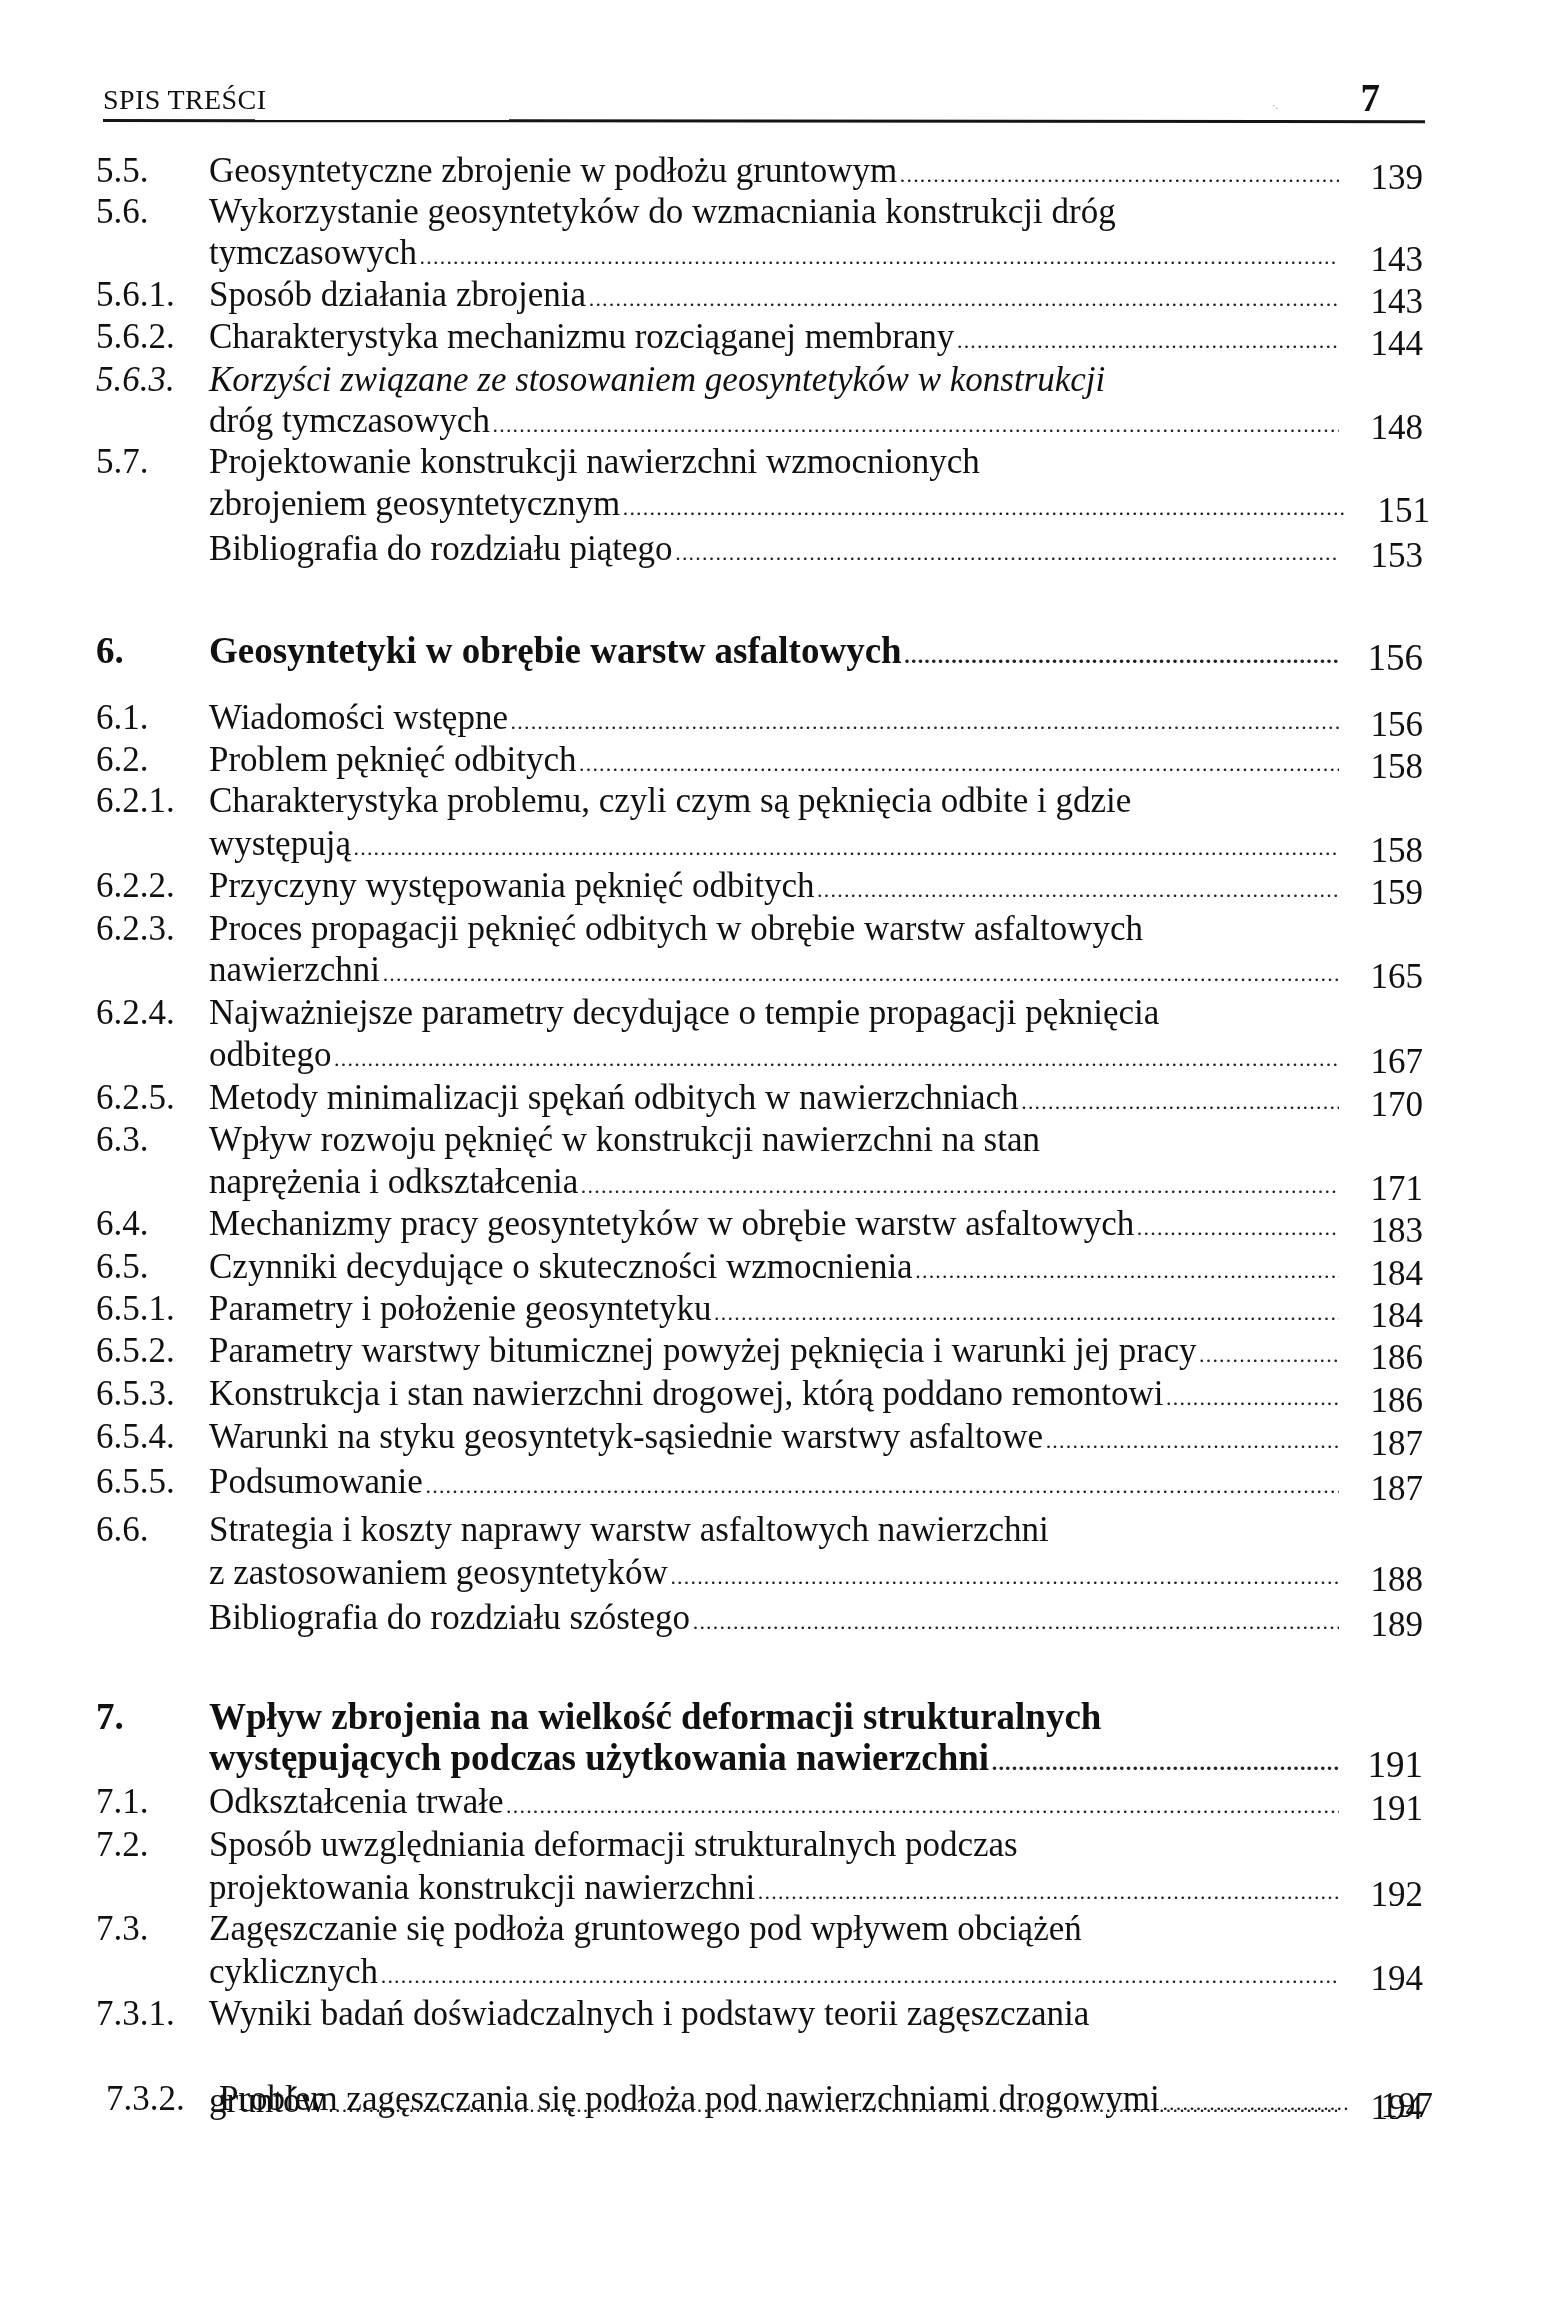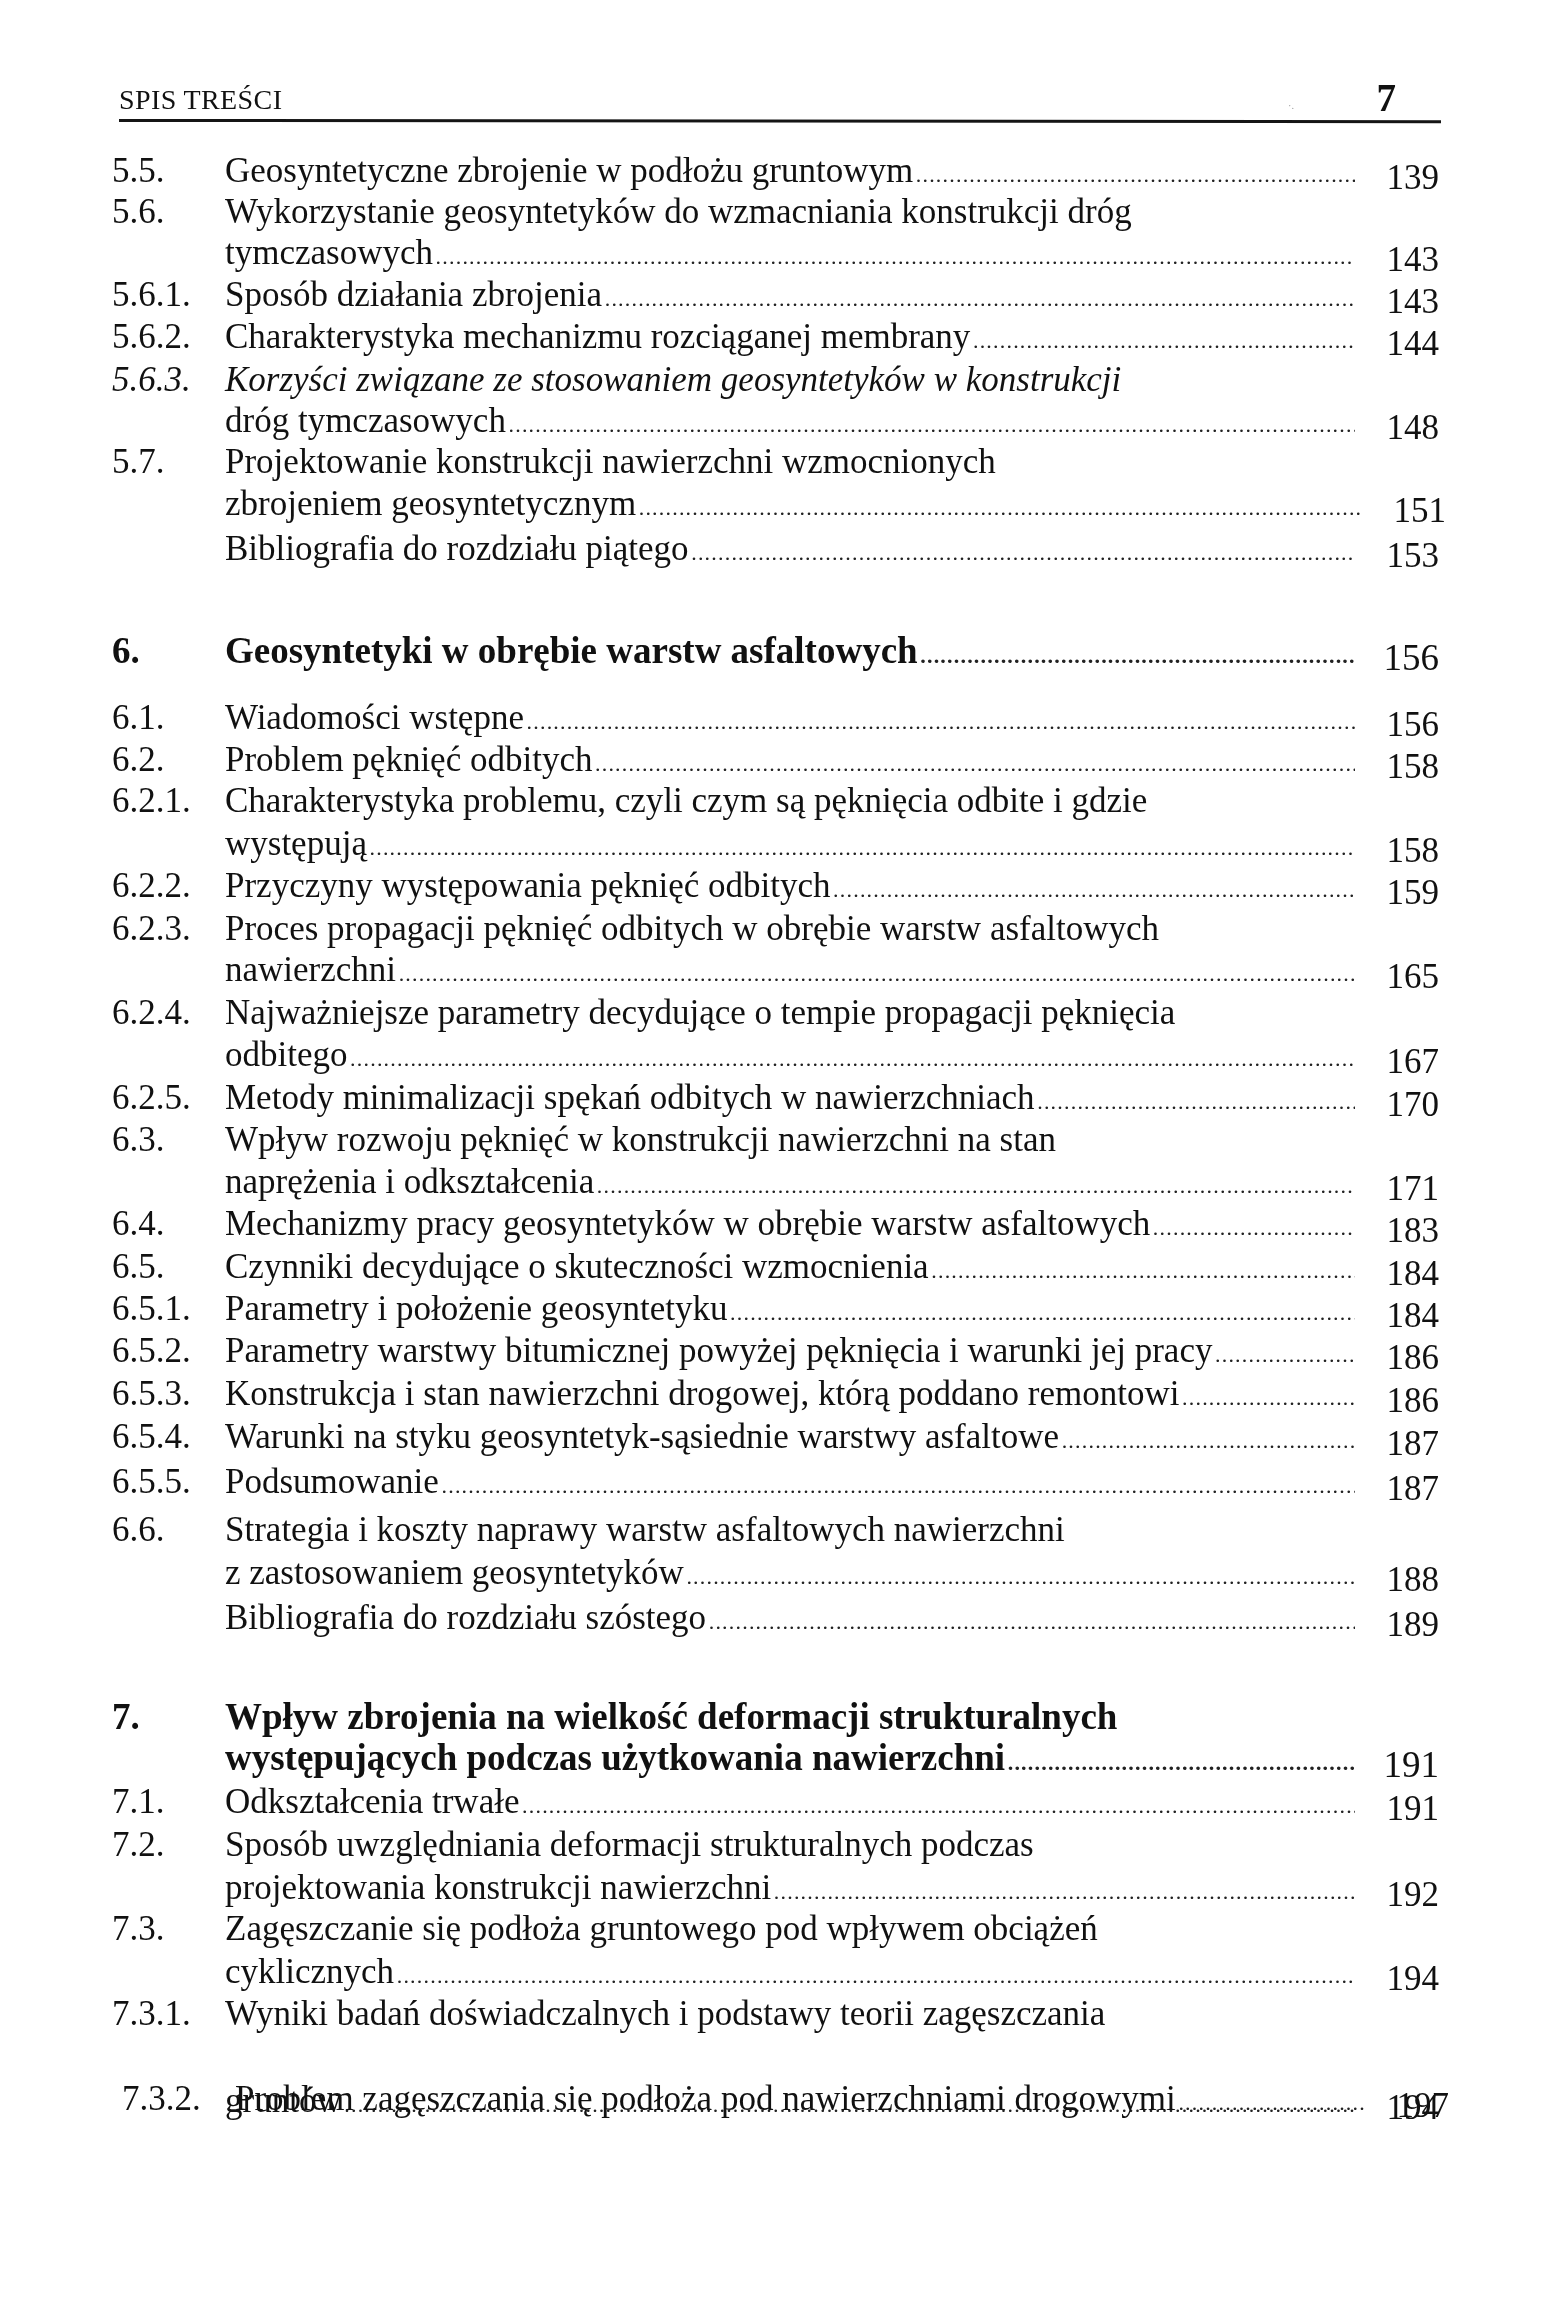--- a/index.html
+++ b/index.html
@@ -1,18 +1,18 @@
 <!DOCTYPE html>
 <html style="font-size:13.7px"><head>
 <meta charset="utf-8">
 <style>
   html, body { margin: 0; padding: 0; background: #ffffff; }
   body { width: 1560px; height: 2319px; position: relative; overflow: hidden;
          font-family: "Liberation Serif", "DejaVu Serif", serif; color: #111111; }
-  .page { position: absolute; left: 16px; top: 0; width: 1516px; height: 2319px; background: #ffffff; }
+  .page { position: absolute; left: 0; top: 0; width: 1516px; height: 2319px; background: #ffffff; }
   .running-head { position: absolute; left: 103px; top: 84px; font-size: 28px; letter-spacing: 0.4px; }
   .page-number { position: absolute; right: 136px; top: 75px; font-size: 39px; font-weight: bold; }
   .scan-speck { position: absolute; left: 1272px; top: 100px; font-size: 10.3px; color: #9a9a9a; }
   .head-rule { position: absolute; left: 103px; top: 119px; width: 1322px; height: 2.6px; background: #151515; transform: rotate(0.05deg); transform-origin: left center; }
 
   .toc-line { position: absolute; left: 0; width: 1560px; height: 41px; font-size: 35px; line-height: 41px; white-space: nowrap; }
   .toc-num { position: absolute; left: 96px; top: 0; }
   .toc-text { position: absolute; left: 209px; top: 0; }
   .toc-leader-wrap { position: absolute; left: 209px; right: 221px; top: 0; display: flex; align-items: baseline; }
   .toc-leader-wrap .lead-text { flex: 0 0 auto; }

